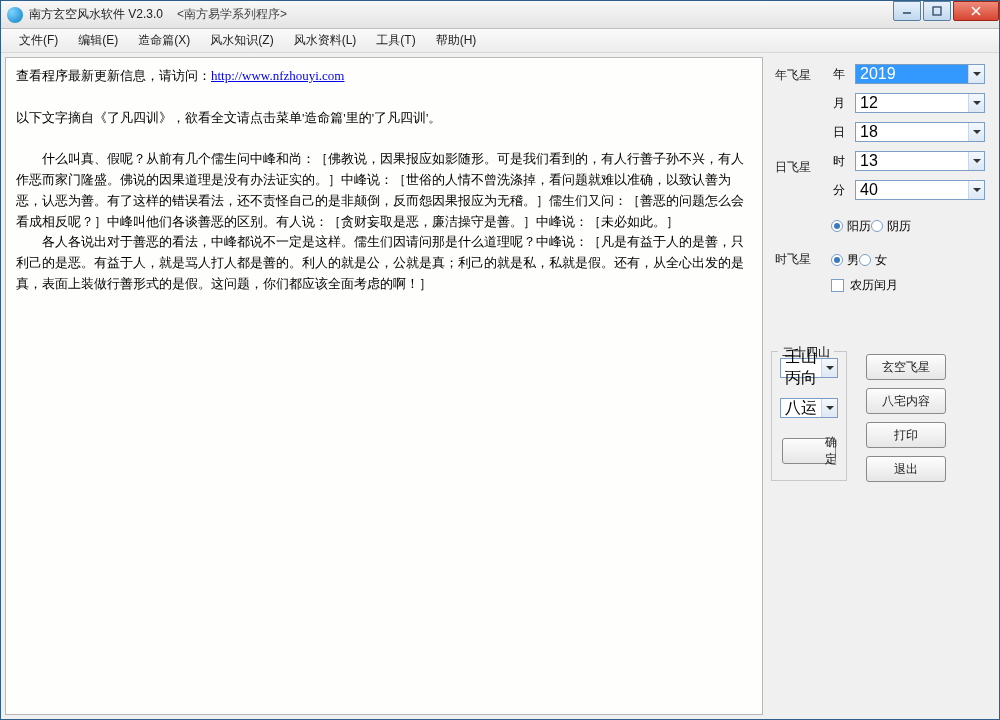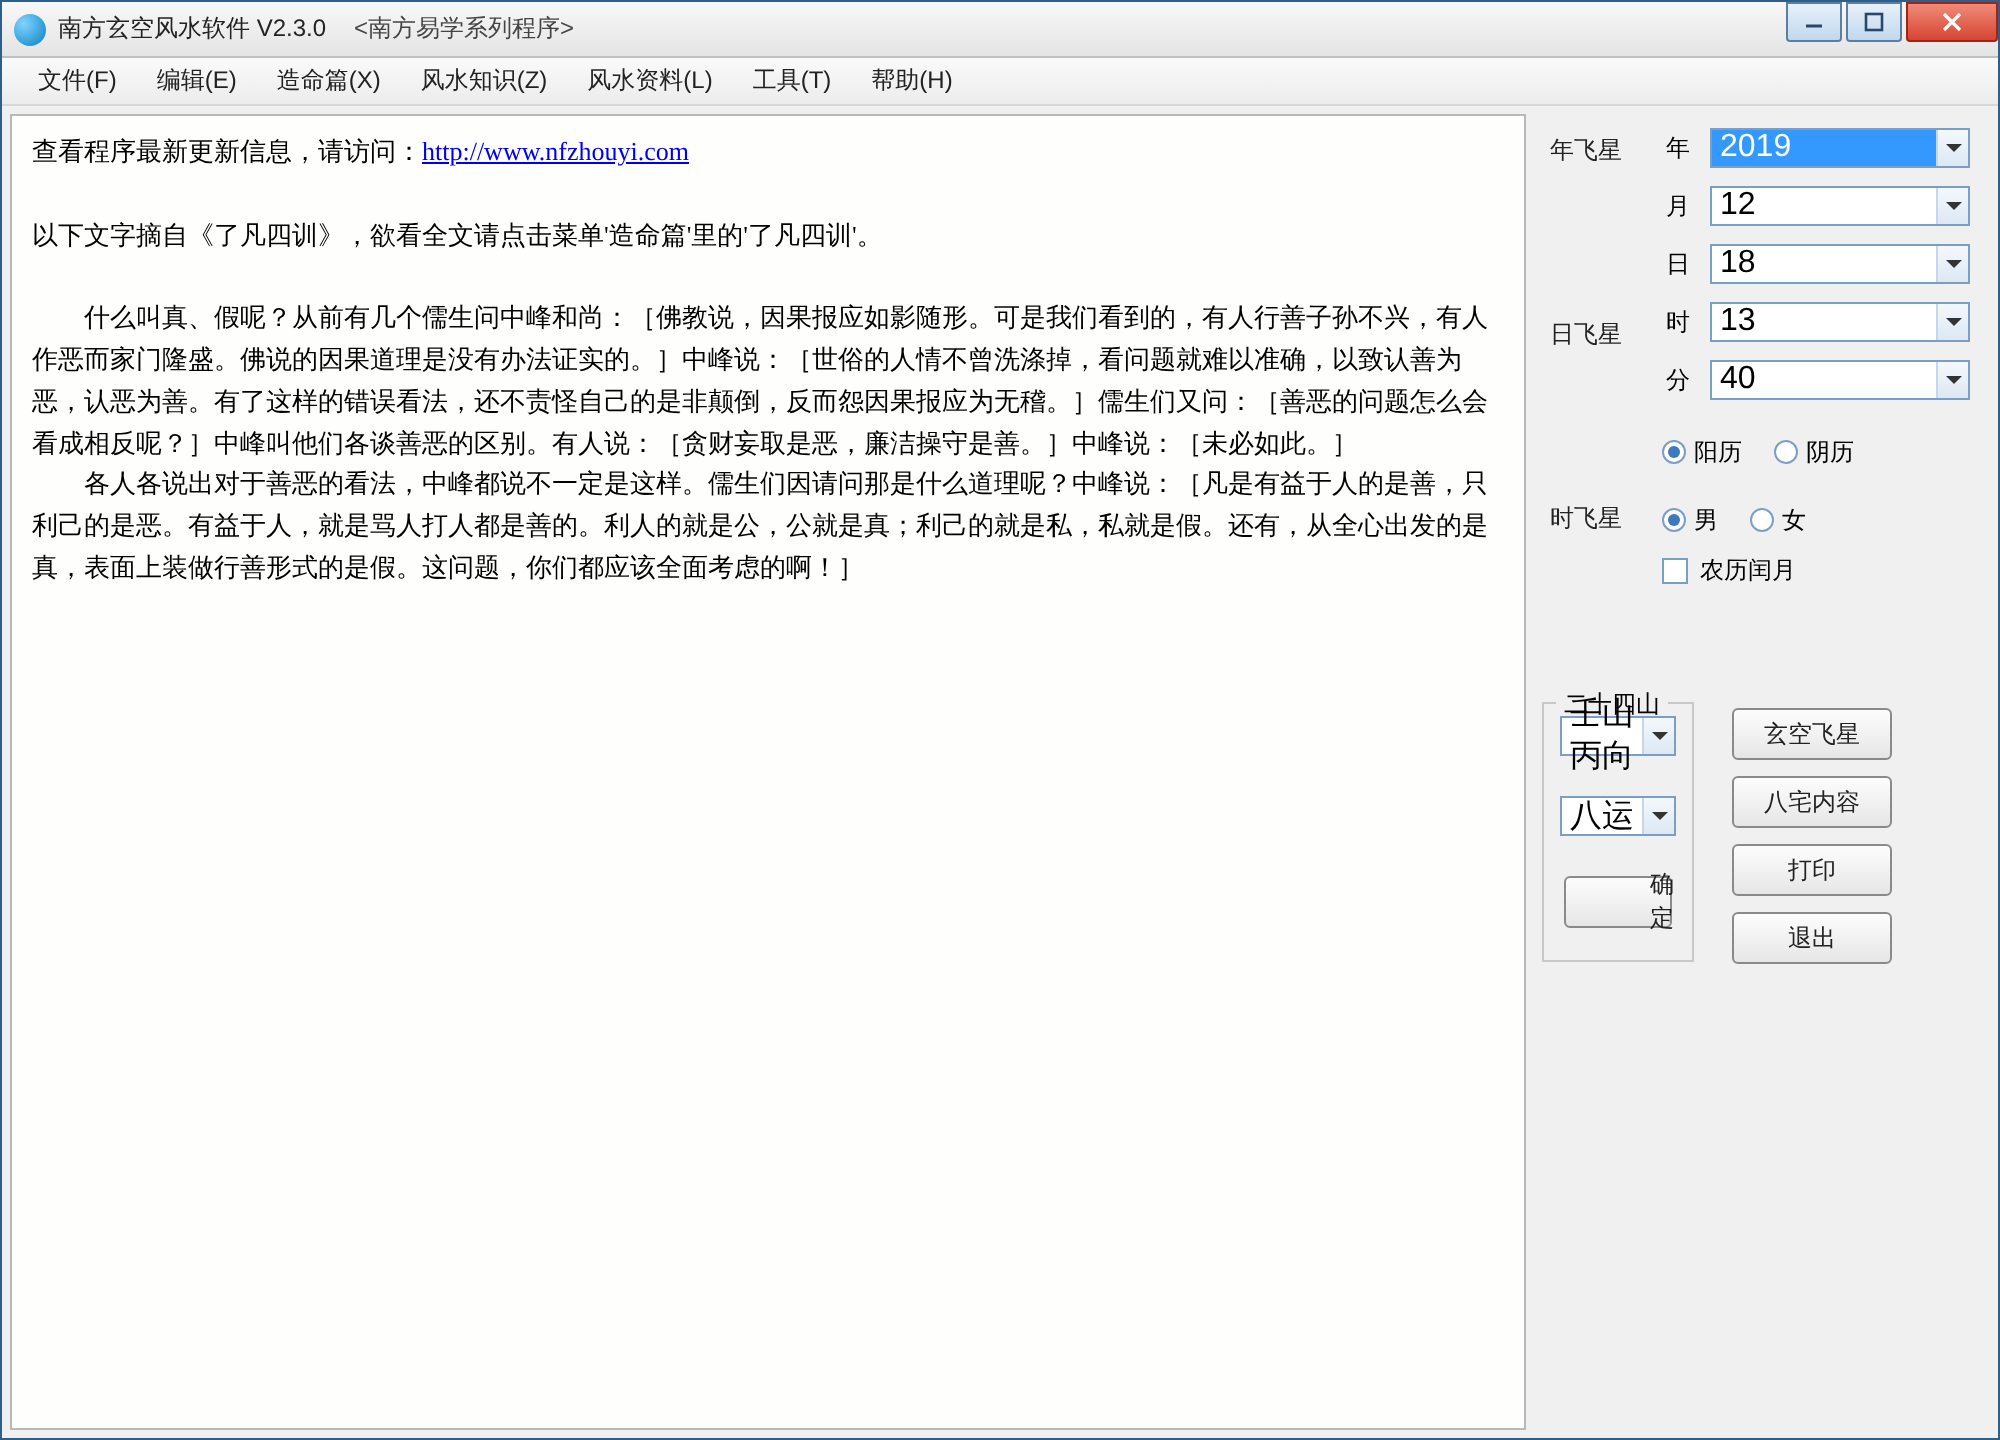--- a/index.html
+++ b/index.html
@@ -30,21 +30,21 @@
   .col-controls { flex: 1; padding-top: 6px; padding-right: 10px; }
   
   .row { display: flex; align-items: center; margin-bottom: 7px; height: 22px; }
   .row .lbl { width: 28px; text-align: right; padding-right: 10px; font-size: 12px; }
   .combo { flex: 1; height: 20px; border: 1px solid #7a9ec6; background: #fff; display: flex; align-items: center; position: relative; font-size: 16px; }
   .combo .val { flex: 1; padding: 0 4px; }
   .combo .val.sel { background: #3399ff; color: #fff; }
   .combo .arrow { width: 16px; height: 18px; border-left: 1px solid #c7d6e8; display:flex; align-items:center; justify-content:center; background: linear-gradient(#f4f8fc,#dce8f4); }
   .combo .arrow::after { content:""; border-left:4px solid transparent; border-right:4px solid transparent; border-top:4px solid #333; }
   
-  .radiorow { display: flex; align-items: center; gap: 16px; margin: 16px 0 8px 4px; height: 18px; }
+  .radiorow { display: flex; align-items: center; margin: 16px 0 8px 4px; height: 18px; }
   .radio { display: flex; align-items: center; gap: 4px; font-size: 12px; }
   .radio-dot { width: 12px; height: 12px; border: 1px solid #7a9ec6; border-radius: 50%; background: #fff; display:flex; align-items:center; justify-content:center; }
   .radio-dot.checked::after { content:""; width:6px; height:6px; border-radius:50%; background:#3a7abd; }
   
   .checkrow { display: flex; align-items: center; gap: 6px; margin: 4px 0 16px 4px; font-size: 12px; }
   .checkbox { width: 13px; height: 13px; border: 1px solid #7a9ec6; background: #fff; }
   
   .btn { width: 80px; height: 26px; margin: 4px auto 8px; display: flex; align-items:center; justify-content:center; border: 1px solid #8a8a8a; border-radius: 3px; background: linear-gradient(to bottom, #fdfdfd, #e6e6e6); font-size: 12px; color: #222; }
   
   .sec-24 { border: 1px solid #c8c8c8; padding: 6px 8px 8px; margin-top: 12px; background: #f0f0f0; position: relative; }

